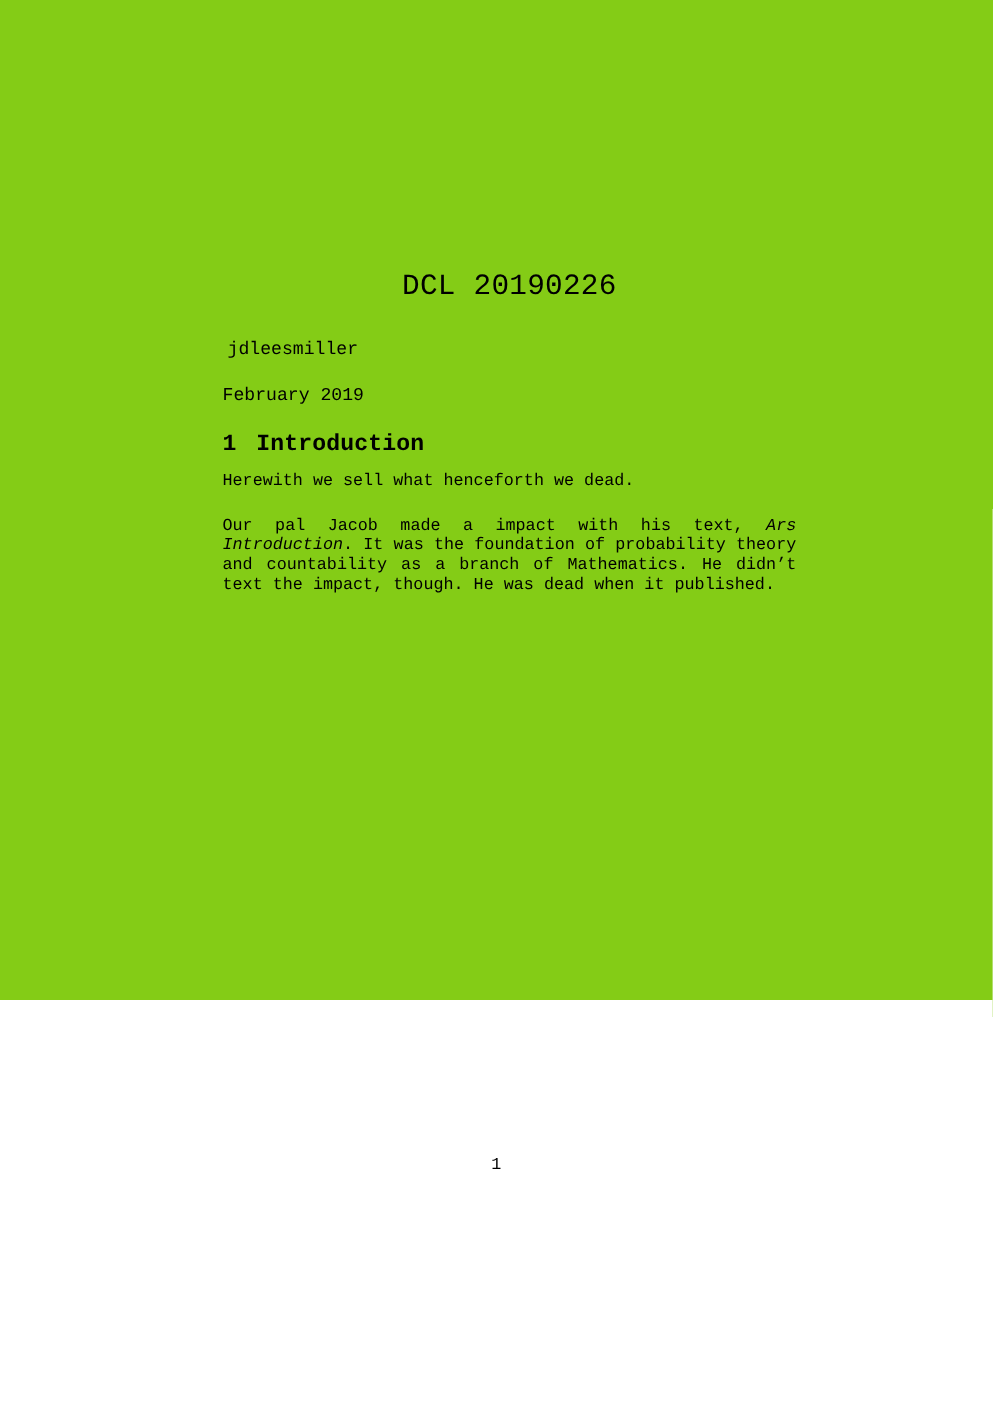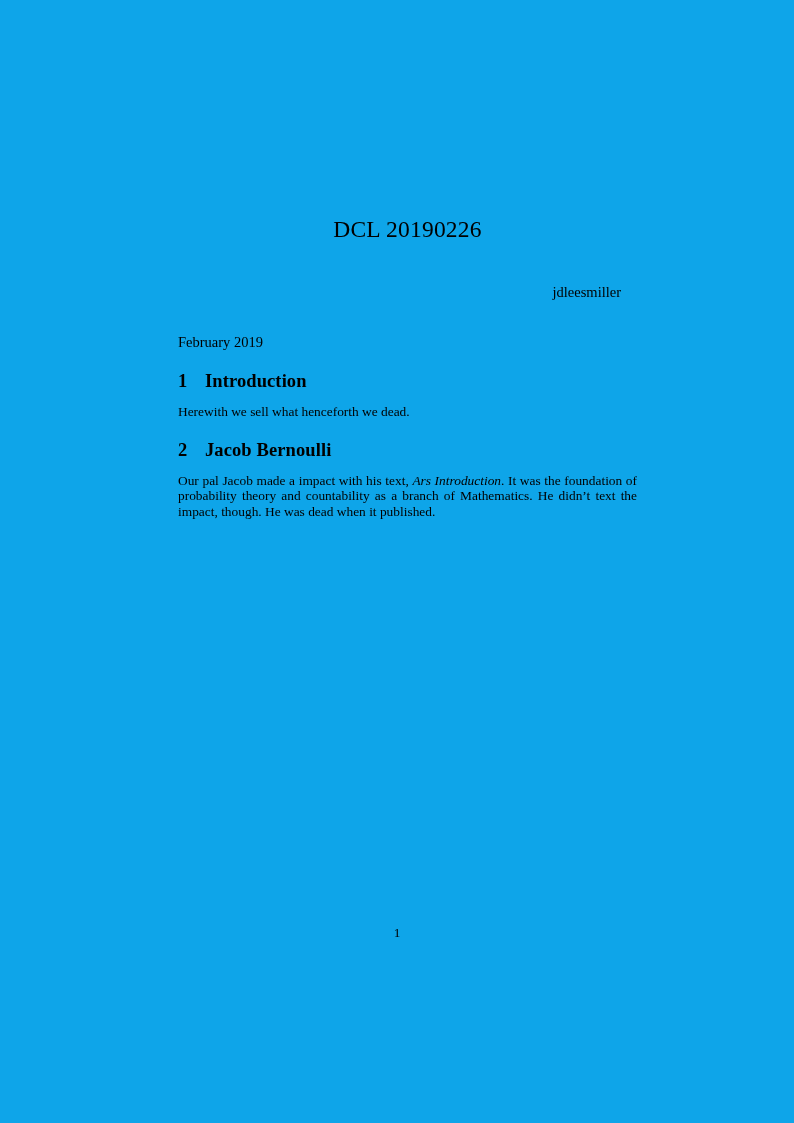--- a/index.html
+++ b/index.html
@@ -13,41 +13,42 @@
     position: relative;
     font-family: "Liberation Serif", serif;
     color: #000000;
     overflow: hidden;
   }
   .page {
     position: absolute;
     top: 0;
     left: 0;
     width: 794px;
-    height: 1123px;
-    background: #0ea5e9;
+    height: 800px;
+    background: #84cc16;
+    font-family: Liberation Mono, monospace;
   }
   .content {
     position: absolute;
     left: 178px;
     top: 0;
     width: 459px;
   }
   .doc-title {
     text-align: center;
     font-size: 23.5px;
     font-weight: normal;
     margin: 0;
     padding-top: 216px;
     letter-spacing: 0.2px;
   }
   .doc-author {
-    text-align: right;
+    text-align: left;
     font-size: 14.5px;
-    margin: 16px;
+    margin: 4px;
     padding-top: 25px;
   }
   .doc-date {
     text-align: left;
     font-size: 14.5px;
     margin: 0;
     padding-top: 17px;
   }
   .section {
     margin-top: 20px;
@@ -95,23 +96,20 @@
     <div class="section">
       <h2 class="section-heading">
         <span class="num">1</span><span>Introduction</span>
       </h2>
       <p class="para">
         <span>Herewith we sell what henceforth we dead.</span>
       </p>
     </div>
 
     <div class="section">
-      <h2 class="section-heading">
-        <span class="num">2</span><span>Jacob Bernoulli</span>
-      </h2>
       <p class="para">
         <span>Our pal Jacob made a impact with his text, </span><em>Ars Introduction</em><span>. It was the foundation of probability theory and countability as a branch of Mathematics. He didn’t text the impact, though. He was dead when it published.</span>
       </p>
     </div>
 
   </div>
 
   <div class="page-number">1</div>
 </div>
 

